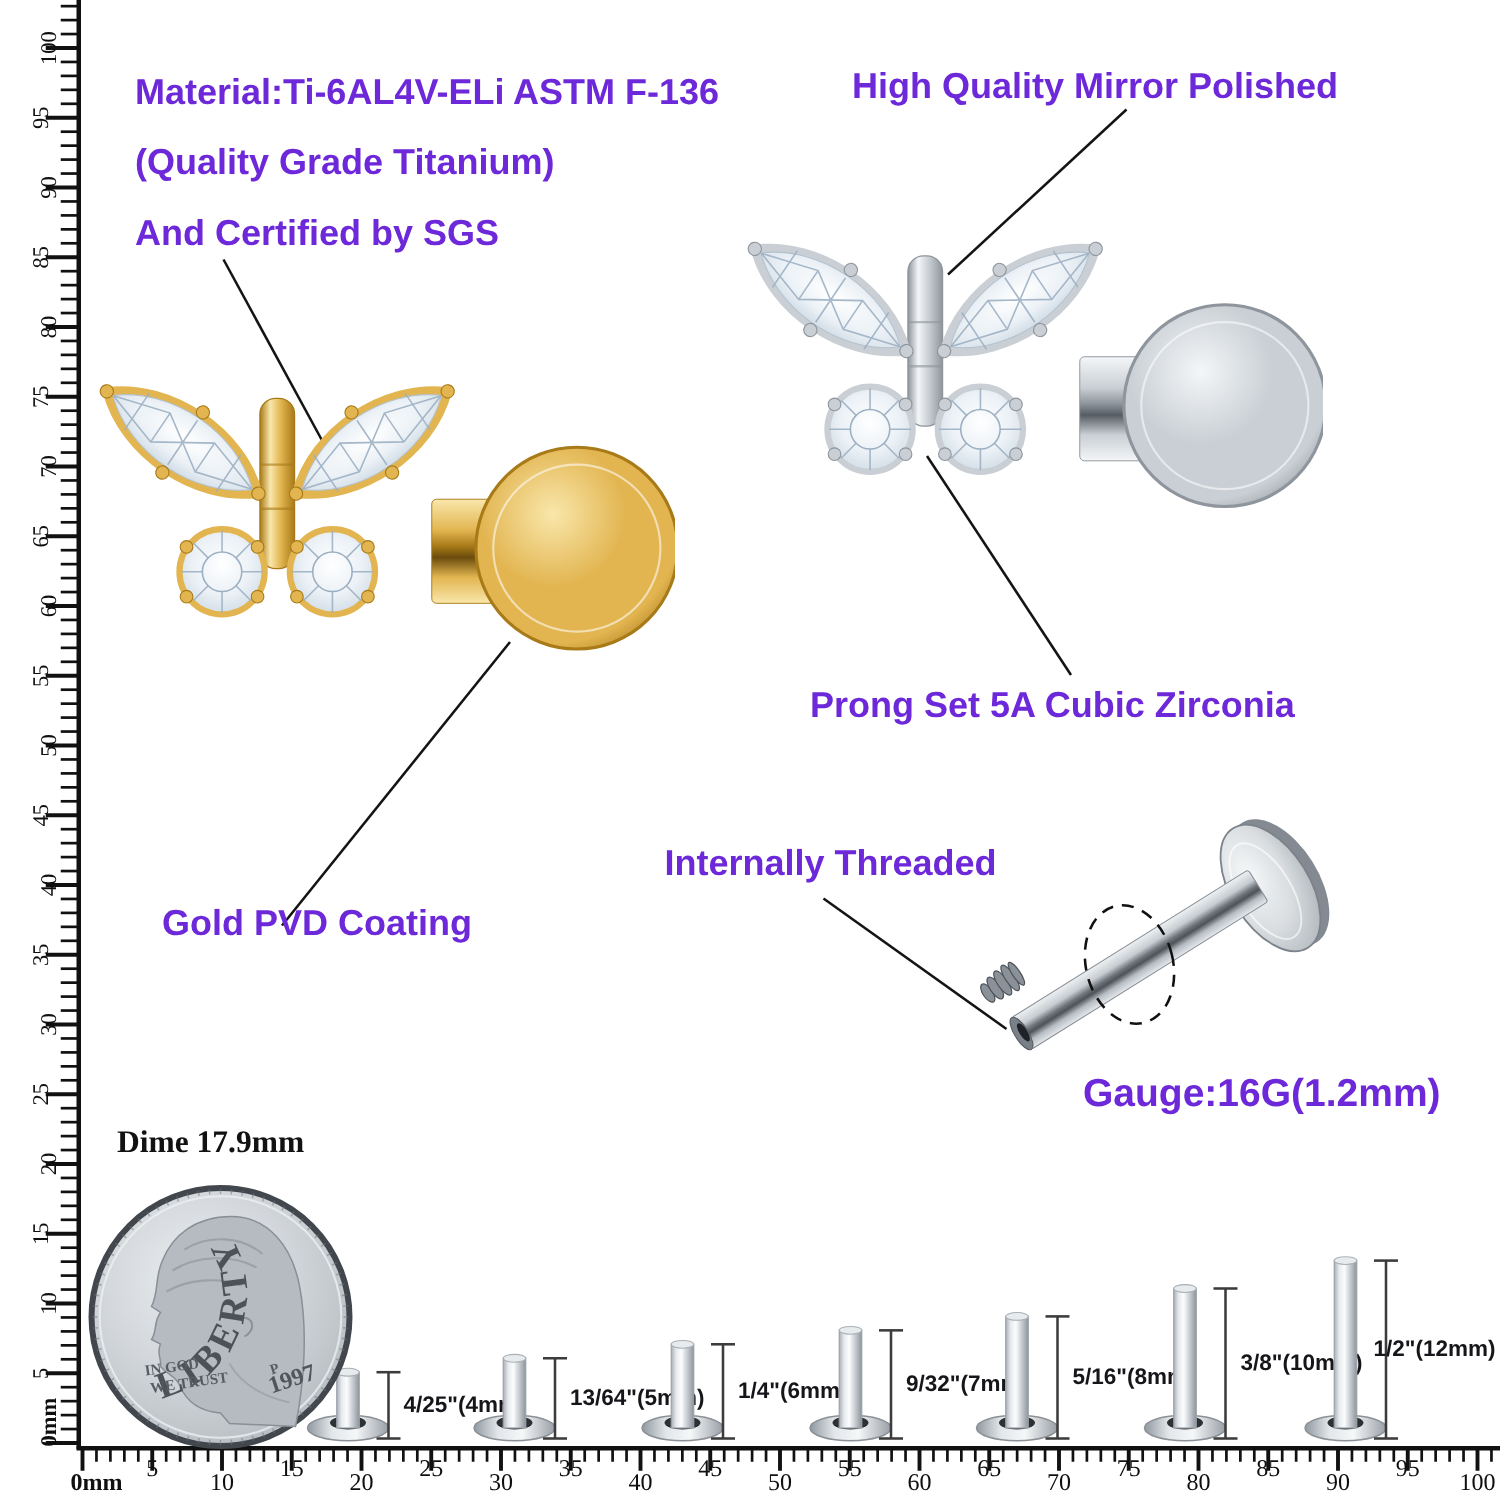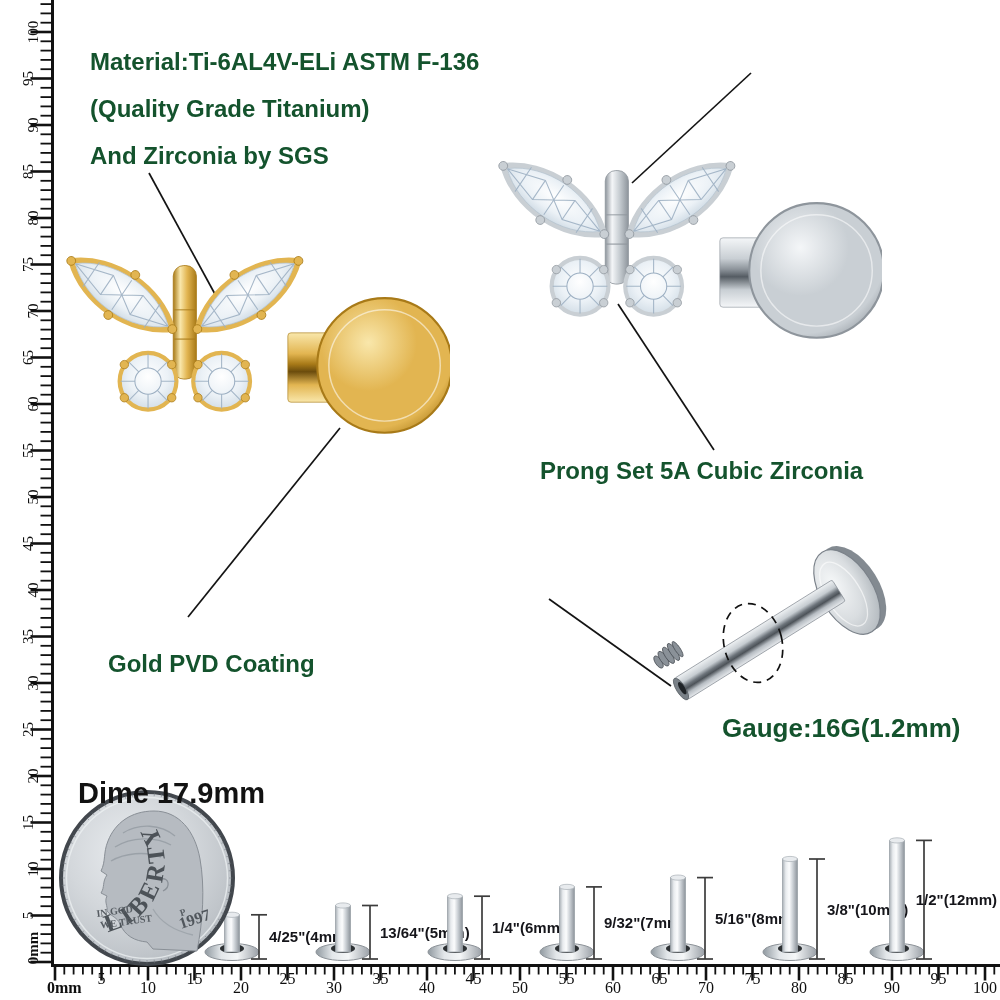--- a/index.html
+++ b/index.html
@@ -1,22 +1,22 @@
 <!DOCTYPE html>
 <html><head>
 <meta charset="utf-8">
 <style>
   html,body{margin:0;padding:0;background:#fff;}
   .canvas{position:relative;width:1000px;height:1000px;background:#fff;overflow:hidden;
           font-family:"Liberation Sans",sans-serif;color:#1c1c1e;}
   .abs{position:absolute;}
-  .note{font-size:24px;font-weight:600;color:#14532d;white-space:nowrap;}
+  .note{font-size:24px;font-weight:600;color:#6d28d9;white-space:nowrap;}
   .material{line-height:47px;}
   .gauge{font-size:26px;font-weight:700;}
-  .dime-label{font-family:Liberation Sans, sans-serif;font-size:29px;font-weight:700;color:#121212;margin-top:28px;}
+  .dime-label{font-family:Liberation Serif, serif;font-size:21px;font-weight:700;color:#121212;}
   svg{position:absolute;left:0;top:0;}
   svg.unit{position:absolute;}
   .ruler-num{font-family:"Liberation Serif",serif;font-size:15px;fill:#0f0f0f;}
   .ruler-num-b{font-family:"Liberation Serif",serif;font-size:16px;fill:#0f0f0f;}
   .ruler-zero{font-weight:700;}
   .size-label{font-family:"Liberation Sans",sans-serif;font-size:15px;font-weight:700;fill:#15151a;}
   .coin-liberty{font-family:"Liberation Serif",serif;font-size:25px;font-weight:700;fill:#4c5258;letter-spacing:4px;}
   .coin-motto{font-family:"Liberation Serif",serif;font-size:10px;font-weight:700;fill:#565c62;}
   .coin-year{font-family:"Liberation Serif",serif;font-size:16px;font-weight:700;fill:#50565c;}
   .coin-mint{font-family:"Liberation Serif",serif;font-size:9.5px;font-weight:700;fill:#565c62;}
@@ -665,19 +665,21 @@
     </g>
     <g transform="translate(124,140) rotate(-18)">
       <text class="coin-mint" x="4" y="-12">P</text>
       <text class="coin-year" x="0" y="0">1997</text>
     </g>
   </svg>
 
   <div class="abs note material" style="left:90px;top:38px;">
     <div>Material:Ti-6AL4V-ELi ASTM F-136</div>
     <div>(Quality Grade Titanium)</div>
-    <div>And Zirconia by SGS</div>
+    <div>And Certified by SGS</div>
   </div>
+  <div class="abs note" style="left:568px;top:44px;">High Quality Mirror Polished</div>
   <div class="abs note" style="left:540px;top:457px;text-align:center;">Prong Set 5A Cubic Zirconia</div>
-  <div class="abs note" style="left:108px;top:650px;">Gold PVD Coating</div>
+  <div class="abs note" style="left:108px;top:602px;">Gold PVD Coating</div>
+  <div class="abs note" style="left:443px;top:562px;">Internally Threaded</div>
   <div class="abs note gauge" style="left:722px;top:713px;">Gauge:16G(1.2mm)</div>
   <div class="abs dime-label" style="left:78px;top:749px;">Dime 17.9mm</div>
 </div>
 
 </body></html>

